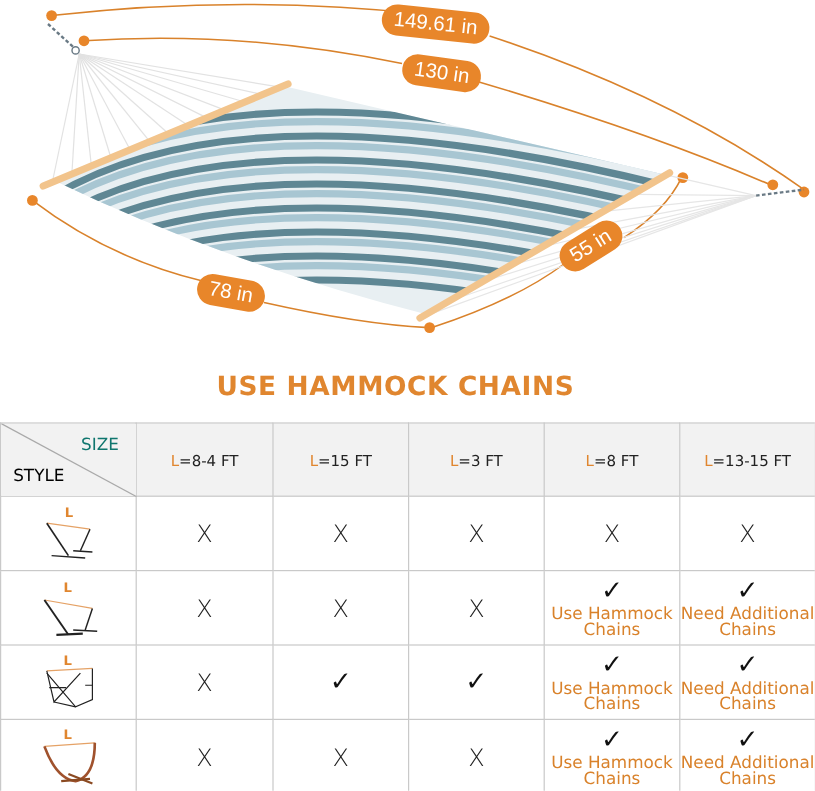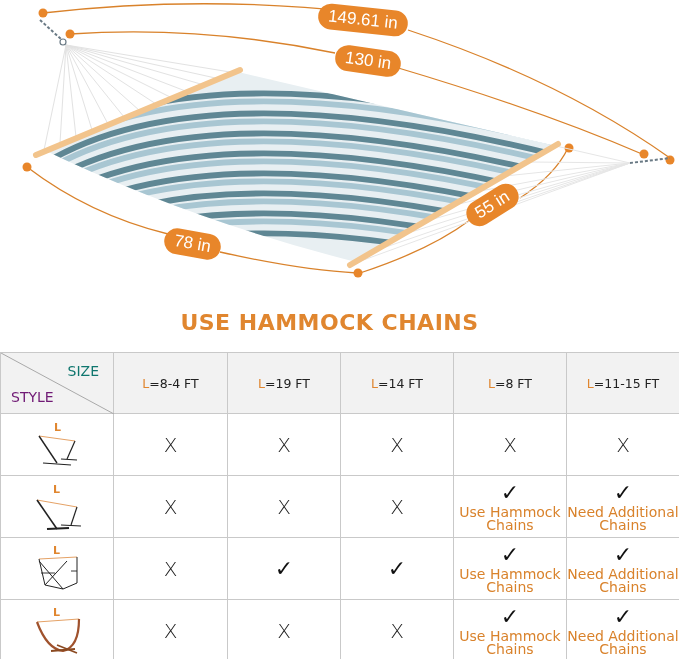--- a/index.html
+++ b/index.html
@@ -48,21 +48,21 @@
   }
   table.grid tr.head th { height: 61px; background: #f2f2f2; font-size: 12.5px; color: #222; }
   table.grid tr.body td { height: 62px; background: #ffffff; }
   table.grid td.stylecell { background: #f2f2f2; }
   table.grid td.hl { background: #fde2c3; }
   .L { color: #e0862f; }
 
   .corner { position: relative; padding: 0; }
   .corner svg { position: absolute; left: 0; top: 0; }
   .corner .size { position: absolute; right: 14px; top: 10px; font-size: 14px; color: #0f766e; }
-  .corner .style { position: absolute; left: 10px; bottom: 8px; font-size: 14px; color: #701a75; }
+  .corner .style { position: absolute; left: 10px; bottom: 8px; font-size: 14px; color: #000000; }
 
   .mark-x { font-family: "DejaVu Sans", sans-serif; font-size: 20px; color: #222; font-weight: 300; }
   .mark-check { font-family: "DejaVu Sans", sans-serif; font-size: 22px; color: #111; font-weight: bold; line-height: 22px; display: block; }
   .note { display: block; font-size: 14px; color: #d9822b; line-height: 13px; margin-top: 2px; }
   .stand { display: block; margin: 0 auto; }
 </style>
 </head>
 <body>
 
 <div class="hero">
@@ -167,24 +167,24 @@
   <tbody>
       <tr class="head">
     <th class="corner">
       <svg width="113" height="61">
         <line x1="0" y1="0" x2="113" y2="61" stroke="#a9a9a9" stroke-width="1"></line>
       </svg>
       <span class="size">SIZE</span>
       <span class="style">STYLE</span>
     </th>
     <th><span class="L">L</span><span>=8-4 FT</span></th>
-    <th><span class="L">L</span><span>=19 FT</span></th>
-    <th><span class="L">L</span><span>=14 FT</span></th>
+    <th><span class="L">L</span><span>=15 FT</span></th>
+    <th><span class="L">L</span><span>=3 FT</span></th>
     <th><span class="L">L</span><span>=8 FT</span></th>
-    <th><span class="L">L</span><span>=11-15 FT</span></th>
+    <th><span class="L">L</span><span>=13-15 FT</span></th>
   </tr>
 
   <tr class="body">
     <td class="stylecell">
       <svg class="stand" width="60" height="52" viewBox="0 0 60 52">
         <text x="27" y="12" font-family="DejaVu Sans, sans-serif" font-size="11" font-weight="bold" fill="#e0862f">L</text>
         <line x1="12" y1="17" x2="48" y2="22" stroke="#e5a266" stroke-width="1"></line>
         <line x1="12" y1="17" x2="30" y2="44" stroke="#222" stroke-width="1.4"></line>
         <line x1="48" y1="22" x2="40" y2="40" stroke="#222" stroke-width="1.2"></line>
         <line x1="16" y1="44" x2="44" y2="46" stroke="#222" stroke-width="1.2"></line>

